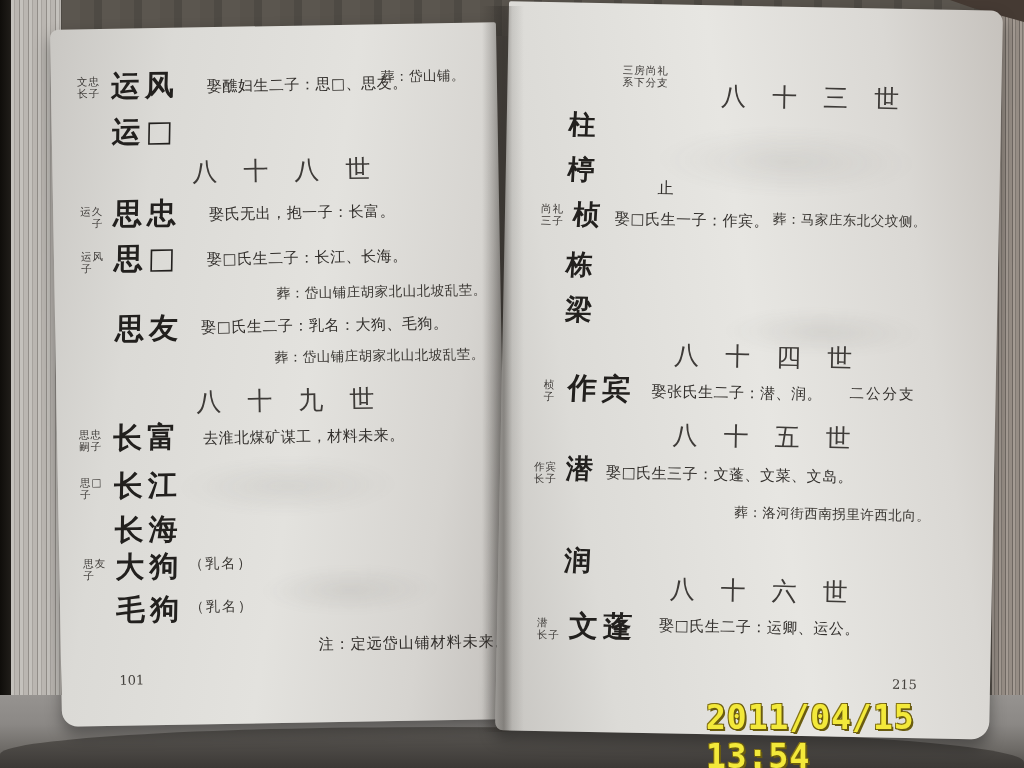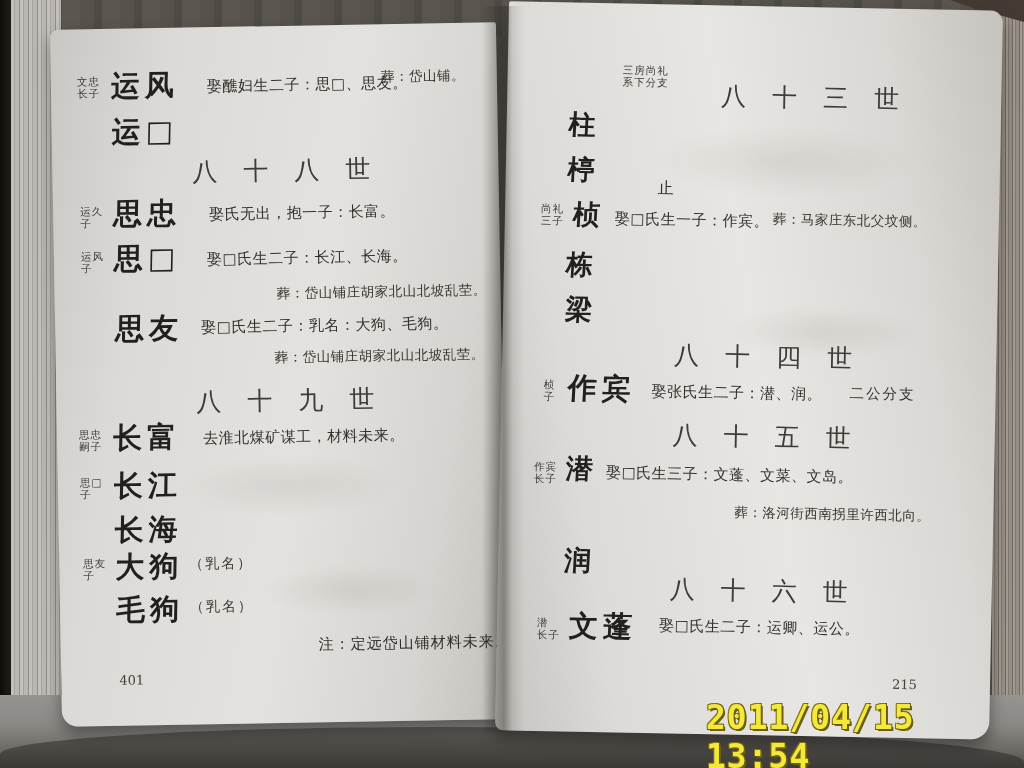--- a/index.html
+++ b/index.html
@@ -123,21 +123,21 @@
     <div class="abs side-label" style="left:26px; top:46px;">文忠
 长子</div>
     <div class="abs big-name" style="left:60px; top:38px;">运风</div>
     <div class="abs detail" style="left:156px; top:50px;">娶醮妇生二子：思□、思友。</div>
     <div class="abs burial" style="left:330px; top:44px;">葬：岱山铺。</div>
 
     <div class="abs big-name" style="left:60px; top:84px;">运□</div>
 
     <div class="abs gen-header" style="left:140px; top:128px;">八 十 八 世</div>
 
-    <div class="abs side-label" style="left:27px; top:176px;">运久
+    <div class="abs side-label" style="left:27px; top:176px;text-align:right;">运久
 子</div>
     <div class="abs big-name" style="left:60px; top:166px;">思忠</div>
     <div class="abs detail" style="left:156px; top:178px;">娶氏无出，抱一子：长富。</div>
 
     <div class="abs side-label" style="left:27px; top:221px;">运风
 子</div>
     <div class="abs big-name" style="left:60px; top:211px;">思□</div>
     <div class="abs detail" style="left:153px; top:223px;">娶□氏生二子：长江、长海。</div>
     <div class="abs burial" style="left:222px; top:259px;">葬：岱山铺庄胡家北山北坡乱茔。</div>
 
@@ -160,21 +160,21 @@
 
     <div class="abs side-label" style="left:24px; top:528px;">思友
 子</div>
     <div class="abs big-name" style="left:56px; top:519px;">大狗</div>
     <div class="abs suffix-note" style="left:130px; top:528px;">（乳名）</div>
 
     <div class="abs big-name" style="left:56px; top:562px;">毛狗</div>
     <div class="abs suffix-note" style="left:130px; top:571px;">（乳名）</div>
 
     <div class="abs note-line" style="left:258px; top:610px;">注：定远岱山铺材料未来。</div>
-    <div class="abs page-num" style="left:58px; top:644px;">401</div>
+    <div class="abs page-num" style="left:58px; top:644px;">101</div>
   </div>
 
   <div class="page page-right">
 
     <div class="smudge" style="left:150px; top:120px; width:260px; height:70px;"></div>
     <div class="smudge" style="left:220px; top:300px; width:200px; height:50px;"></div>
 
     <div class="abs side-label" style="left:115px; top:60px;">三房尚礼
 系下分支</div>
     <div class="abs gen-header" style="left:214px; top:74px;">八 十 三 世</div>

